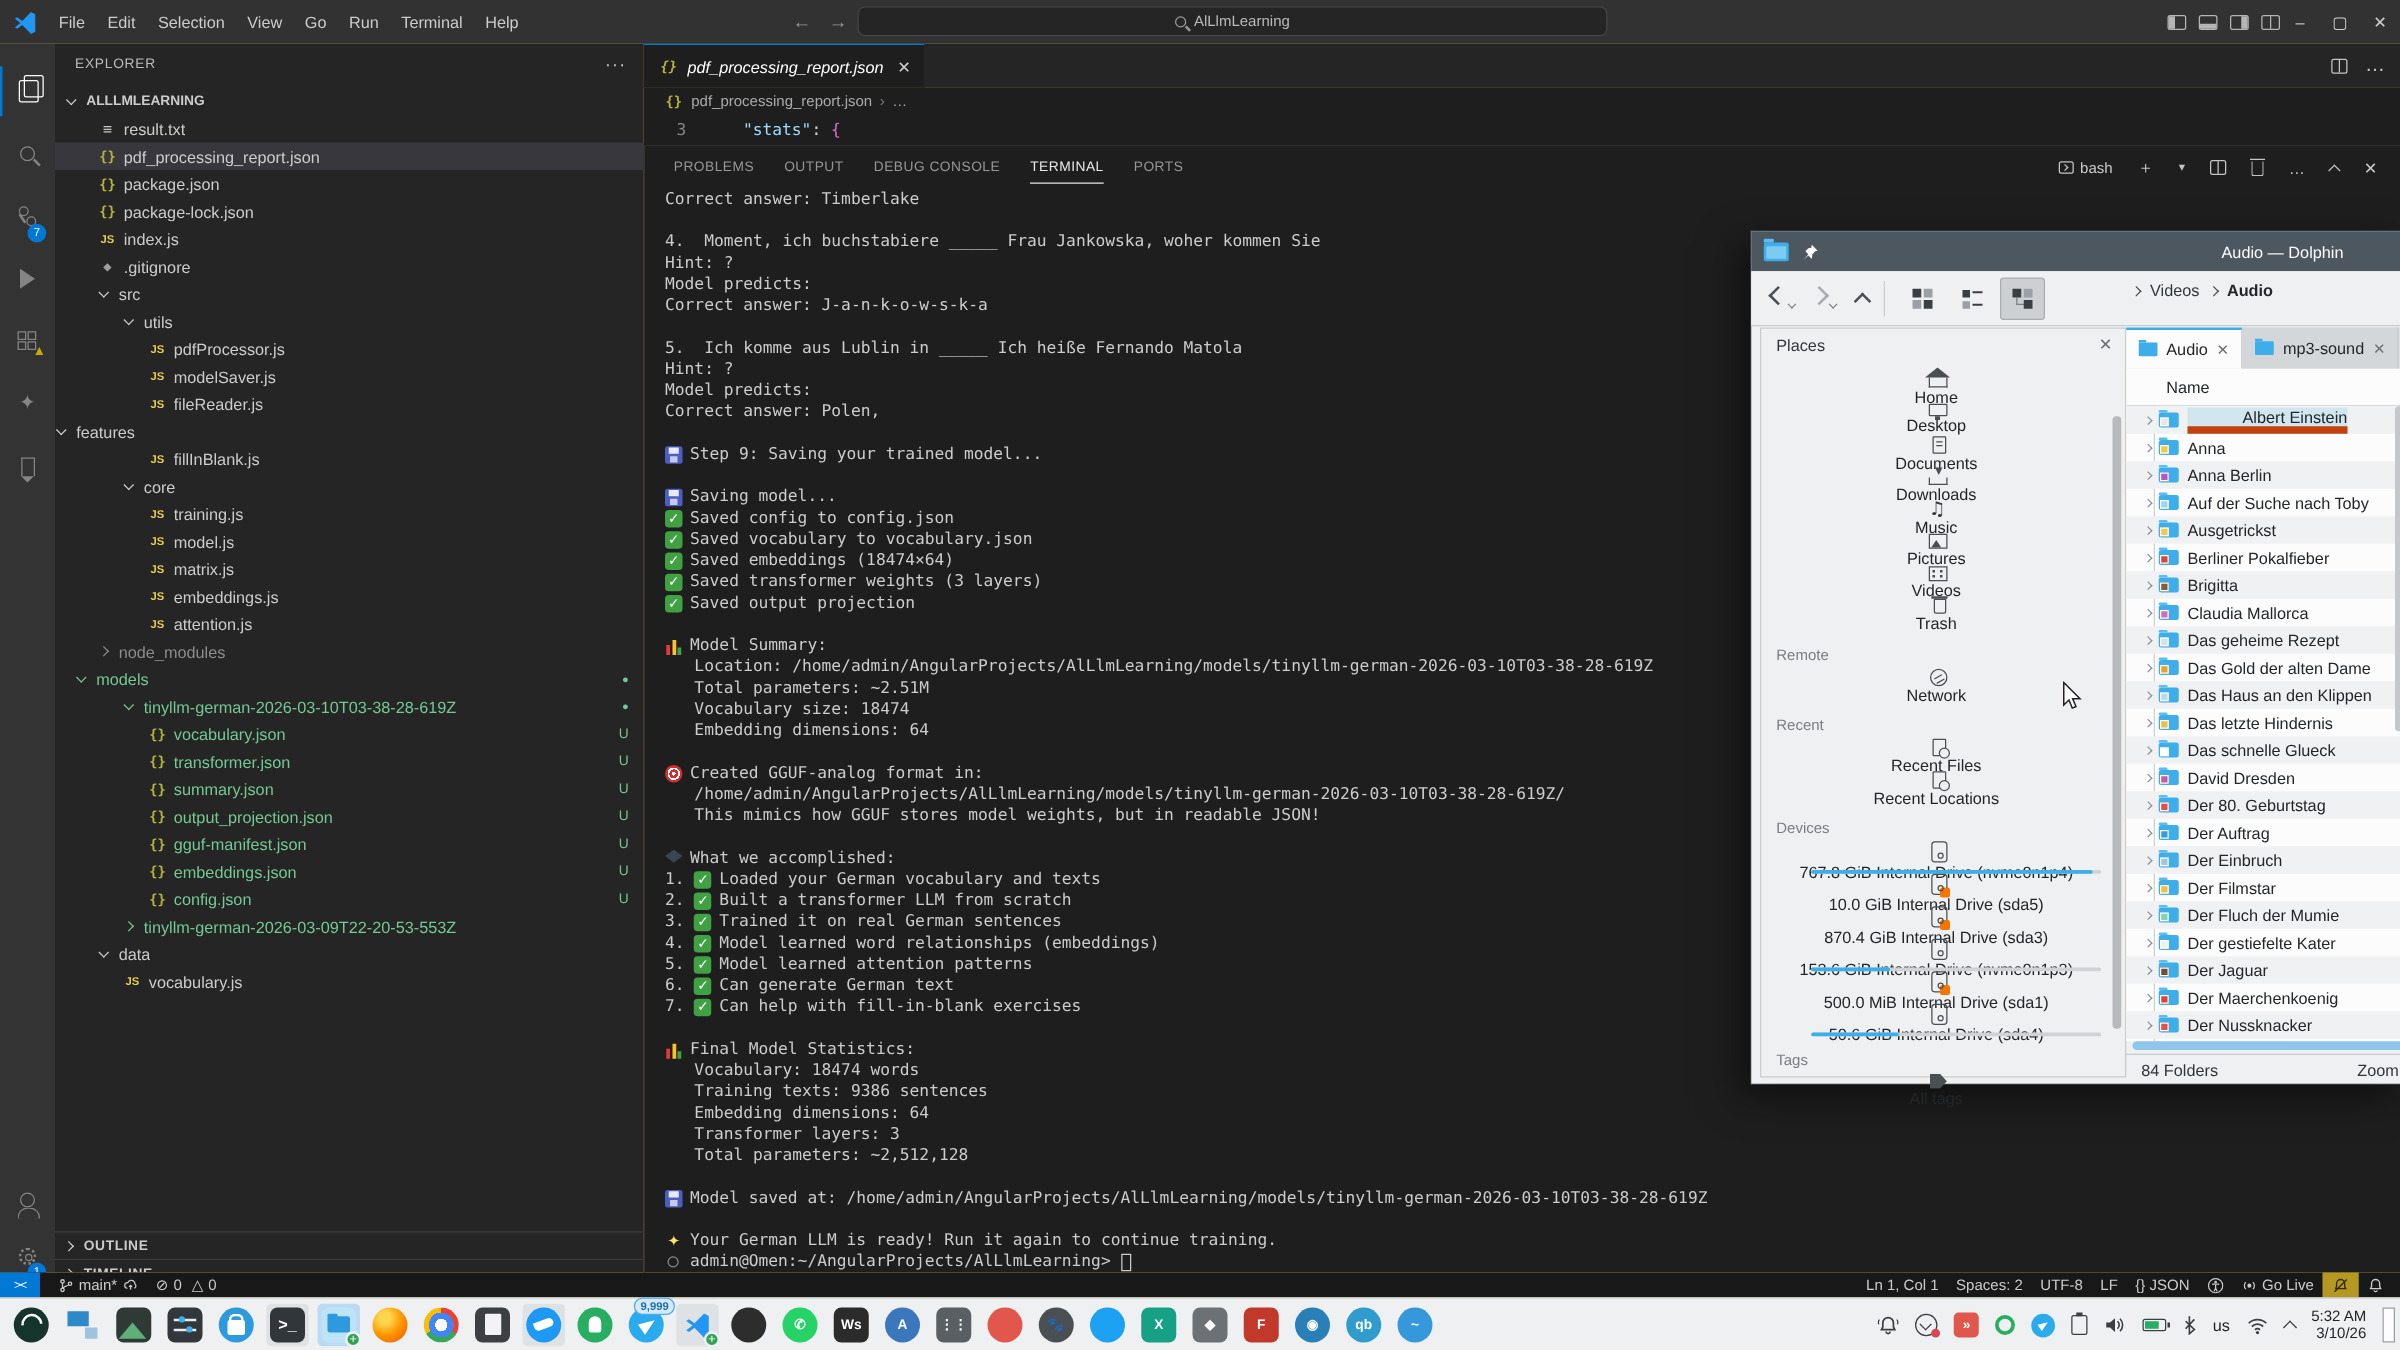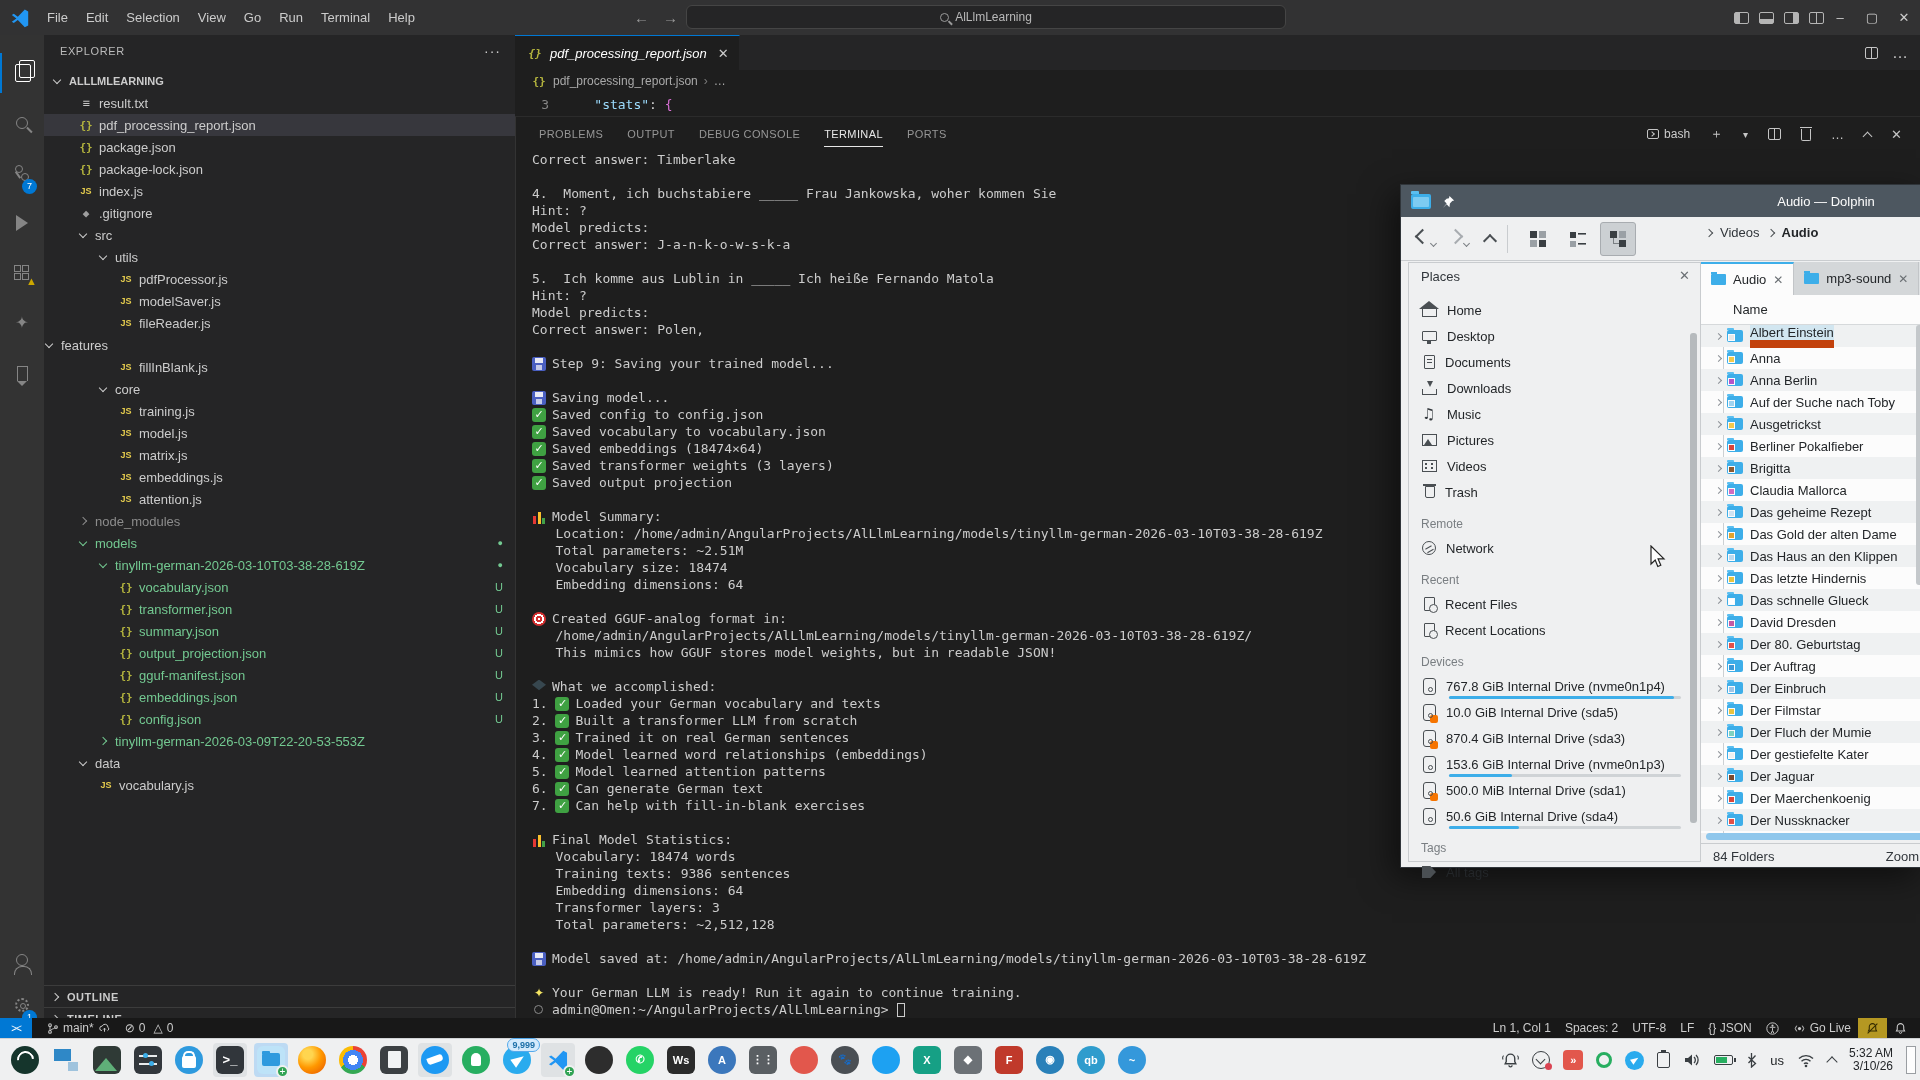--- a/index.html
+++ b/index.html
@@ -150,21 +150,21 @@
       linear-gradient(#3a3f43,#3a3f43) 9px 9px/7px 7px no-repeat,
       linear-gradient(#9aa0a5,#9aa0a5) 9px 0/7px 7px no-repeat,
       linear-gradient(#7a7f83,#7a7f83) 3px 7px/1.4px 6px no-repeat,
       linear-gradient(#7a7f83,#7a7f83) 3px 12px/8px 1.4px no-repeat; }
   .d-crumb { position:absolute; left:305px; top:40px; display:flex; align-items:center; gap:8px; font-size:13px; color:#31363b; }
   .bc-chev { width:6px; height:6px; border-right:1.6px solid #4a4f53; border-top:1.6px solid #4a4f53; transform:rotate(45deg); }
   .places { position:absolute; left:7px; top:77px; width:293px; height:600px; background:#eff0f1; border:1px solid #c9cccf; }
   .pl-head { position:absolute; left:12px; top:6px; font-size:13px; color:#31363b; }
   .pl-close { position:absolute; right:10px; top:5px; color:#6a6f73; font-size:13px; }
   .pl-scroll { position:absolute; right:3px; top:70px; width:7px; height:490px; background:#b6babd; border-radius:3px; }
-  .prow { position:absolute; left:0; width:280px; height:26px; display:flex; align-items:center; font-size:13px; color:#232629; }
+  .prow { position:absolute; left:0; width:280px; height:26px; display:flex; align-items:center; font-size:13px; color:#232629;flex-direction:column; }
   .psec { position:absolute; left:12px; font-size:12px; color:#797e82; height:26px; display:flex; align-items:end; }
   .usage { position:absolute; left:40px; width:232px; height:3px; background:#cfd3d6; border-radius:2px; }
   .usage i { display:block; height:100%; background:#3daee9; border-radius:2px; }
   .pi { width:15px; height:13px; margin:0 10px 0 13px; position:relative; flex:none; }
   .pi-home { border:1.5px solid #4a4f53; border-top:none; height:8px; margin-top:5px; }
   .pi-home::before { content:""; position:absolute; left:-4px; top:-8px; border-left:10px solid transparent; border-right:10px solid transparent; border-bottom:8px solid #4a4f53; }
   .pi-desktop { border:1.5px solid #4a4f53; height:10px; border-radius:1px; }
   .pi-desktop::after { content:""; position:absolute; left:4px; bottom:-4px; width:4px; height:3px; background:#4a4f53; }
   .pi-doc { border:1.5px solid #4a4f53; width:11px; height:14px; border-radius:1px; margin-left:15px; }
   .pi-doc::after { content:""; position:absolute; left:2px; top:3px; width:5px; height:1.2px; background:#4a4f53; box-shadow:0 3px 0 #4a4f53; }
@@ -197,21 +197,21 @@
   .dlist-head span { margin-left:32px; }
   .dlist { position:absolute; left:0; top:63px; width:224px; height:508px; background:#fcfcfc; overflow:hidden; }
   .guide { position:absolute; left:22px; top:0; bottom:0; width:1px; background:#ccd0d3; }
   .drow { position:absolute; left:0; width:224px; height:22px; display:flex; align-items:center; font-size:13px; color:#232629; }
   .drow.alt { background:#eff1f2; }
   .drow .rchev { width:5px; height:5px; border-right:1.4px solid #8a8f94; border-bottom:1.4px solid #8a8f94; transform:rotate(-45deg); margin:0 6px 0 15px; flex:none; }
   .dfolder { width:16px; height:12px; background:#3daee9; border-radius:2px; position:relative; margin-right:7px; flex:none; }
   .dfolder::before { content:""; position:absolute; left:0; top:-2.5px; width:7px; height:2.5px; background:#5abef0; border-radius:1px 1px 0 0; }
   .dfolder i { position:absolute; left:1px; bottom:1px; width:7px; height:7px; border:1px solid #fcfcfc; }
   .drow .nm { white-space:nowrap; }
-  .drow .nm.sel { background:rgba(61,174,233,.16); border-bottom:8px solid #c2410c; }
+  .drow .nm.sel { background:rgba(61,174,233,.16); border-bottom:6px solid #c2410c;padding-left:44px; }
   .hscroll { position:absolute; left:305px; top:648px; width:219px; height:9px; }
   .hscroll i { display:block; height:7px; background:#8fc7ec; border-radius:4px; width:100%; }
   .d-status { position:absolute; left:300px; top:658px; width:224px; height:26px; border-top:1px solid #c9cccf; font-size:13px; color:#31363b; display:flex; align-items:center; }
   .d-status .lft { margin-left:12px; }
   .d-status .rgt { position:absolute; right:6px;margin-left:12px; }
   .d-vscroll { position:absolute; right:2px; top:63px; width:7px; height:260px; background:#c4c8cb; border-radius:3px; }
 
   
   .taskbar { left:0; top:1038px; width:1920px; height:42px; background:#eff0f1; border-top:1px solid #d0d2d4; display:flex; align-items:center; }
   .apps { display:flex; gap:7px; padding-left:8px; align-items:center; }
@@ -432,21 +432,21 @@
           <span class="lbl">embeddings.js</span>
         </div>
         <div class="trow" style="top: 453px; padding-left: 74px;">
           <span class="fi fi-js">JS</span>
           <span class="lbl">attention.js</span>
         </div>
         <div class="trow" style="top: 475px; padding-left: 34px;">
           <span class="cchev right" style="border-color: rgb(140, 140, 140);"></span>
           <span class="lbl g-gray">node_modules</span>
         </div>
-        <div class="trow" style="top: 497px; padding-left: 34px;">
+        <div class="trow" style="top: 497px; padding-left: 16px;">
           <span class="cchev down" style="border-color: rgb(115, 201, 145);"></span>
           <span class="lbl g-green">models</span>
           <span class="rowbadge dot">●</span>
         </div>
         <div class="trow" style="top: 519px; padding-left: 54px;">
           <span class="cchev down" style="border-color: rgb(115, 201, 145);"></span>
           <span class="lbl g-green">tinyllm-german-2026-03-10T03-38-28-619Z</span>
           <span class="rowbadge dot">●</span>
         </div>
         <div class="trow" style="top: 541px; padding-left: 74px;">

